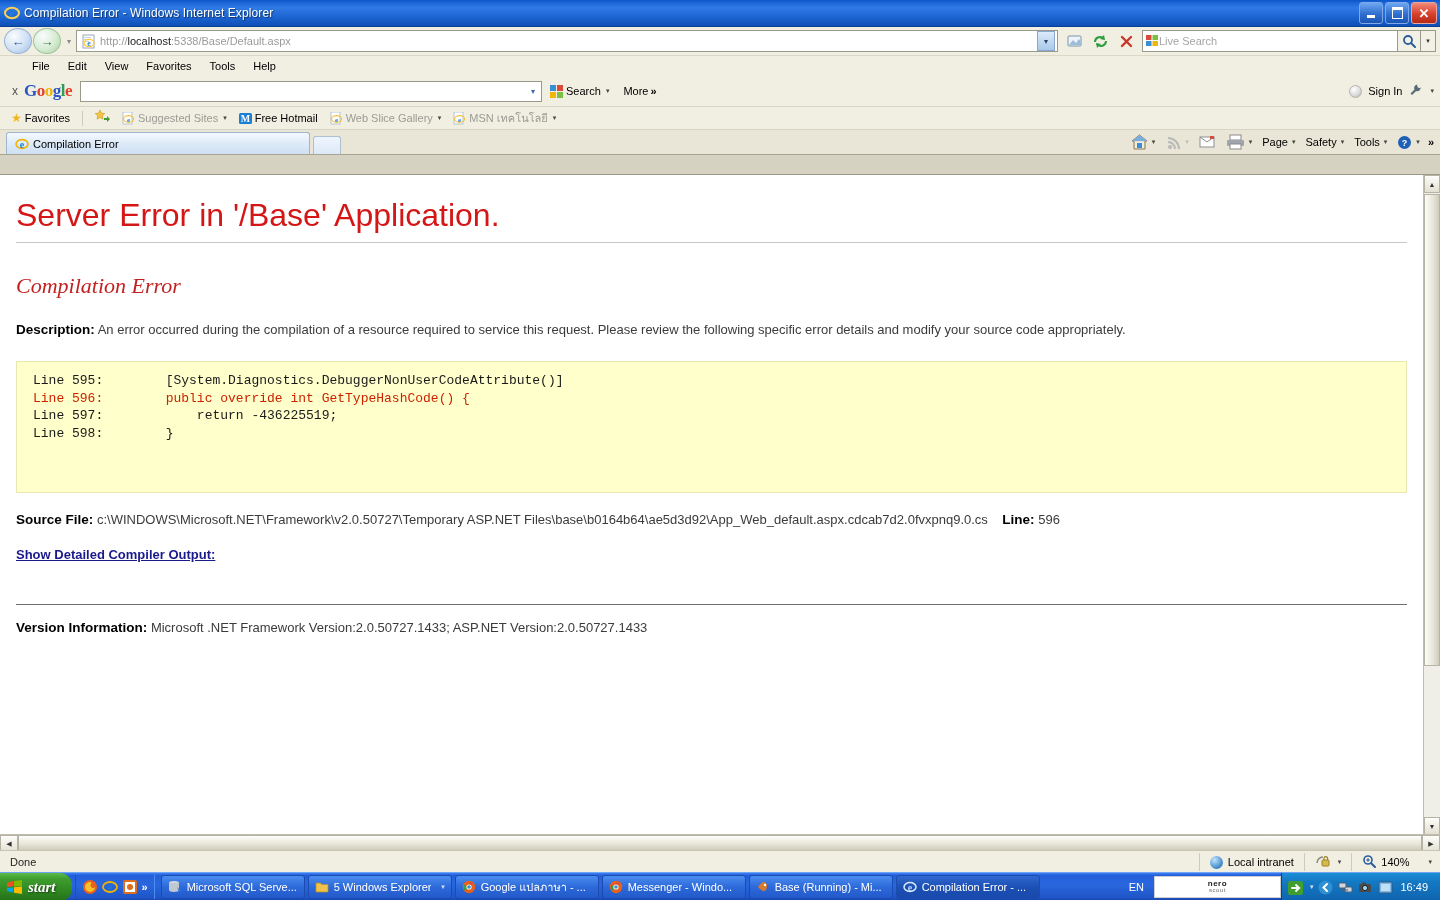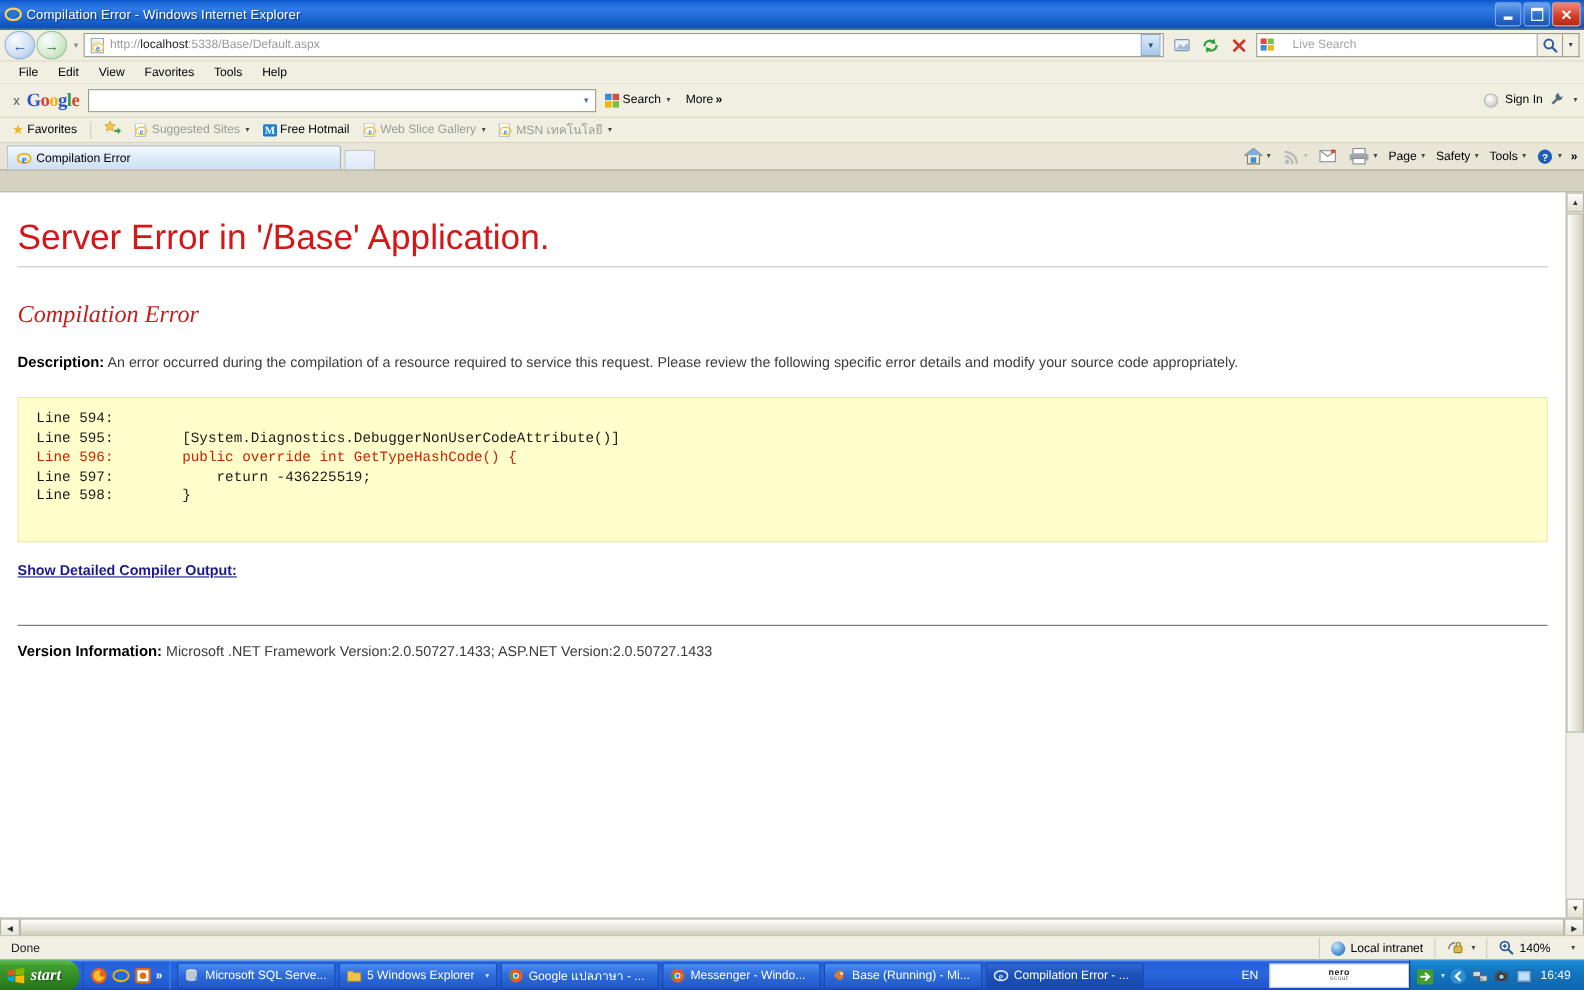--- a/index.html
+++ b/index.html
@@ -39,26 +39,26 @@
   .navbtn.fwd{color:#3a7a3a;background:radial-gradient(circle at 35% 30%,#fafcff,#d6ecd2 55%,#a9cfa3);border-color:#9fc39a;}
   .dropcaret{width:14px;text-align:center;color:#888;font-size:8px;}
   .urlbox{flex:1;height:20px;background:#fff;border:1px solid #9a9a8c;display:flex;align-items:center;padding:0 2px;margin-right:3px;}
   .urlico{width:15px;height:15px;margin:0 4px 0 2px;}
   .urltext{font-size:11px;color:#9a9a9a;white-space:nowrap;}
   .urltext b{color:#222;font-weight:normal;}
   .url-caret{width:16px;height:18px;background:linear-gradient(180deg,#ddeaf9,#a8c8ea);border:1px solid #8aa8cc;
     display:flex;align-items:center;justify-content:center;font-size:8px;color:#23456f;}
   .tbtn{width:22px;height:22px;border:1px solid transparent;display:flex;align-items:center;justify-content:center;margin:0 1px;}
   .searchbox{width:250px;height:20px;background:#fff;border:1px solid #9a9a8c;display:flex;align-items:center;padding:0 2px;margin-left:3px;}
-  .searchbox .ph{color:#a5a5a5;font-size:11px;margin-left:16px;}
+  .searchbox .ph{color:#a5a5a5;font-size:11px;margin-left:0;}
   .sbtn{width:22px;height:20px;border:1px solid #9a9a8c;border-left:none;background:#f3f1e6;display:flex;align-items:center;justify-content:center;color:#2a5d9e;}
   .sdrop{width:14px;height:20px;border:1px solid #9a9a8c;border-left:none;background:#f3f1e6;display:flex;align-items:center;justify-content:center;font-size:7px;color:#333;}
 
   
-  .menubar{height:20px;background:#f1efe2;display:flex;align-items:center;padding-left:8px;gap:0;}
+  .menubar{height:20px;background:#f1efe2;display:flex;align-items:center;padding-left:23px;gap:0;}
   .menuitem{padding:2px 9px;font-size:11px;color:#000;}
 
   
   .gtoolbar{height:30px;background:#f1efe2;display:flex;align-items:center;padding:0 6px;border-bottom:1px solid #dad6c6;position:relative;}
   .gclose{color:#555;font-size:12px;padding:0 6px;}
   .glogo{font-size:17px;font-weight:bold;letter-spacing:-.5px;font-family:"Liberation Serif",serif;margin-right:8px;}
   .glogo .b{color:#2a56c6}.glogo .r{color:#e0412a}.glogo .y{color:#f2b50a}.glogo .g{color:#2f9e4f}
   .ginput{width:460px;height:19px;background:#fff;border:1px solid #9a9a8c;display:flex;align-items:center;}
   .ginput .gcaret{margin-left:auto;width:16px;text-align:center;color:#3b6cb5;font-size:8px;}
   .gsearch{display:flex;align-items:center;gap:3px;margin-left:8px;font-size:11px;}
@@ -386,26 +386,32 @@
   <div class="pagewrap">
     <div class="page">
       <div class="h1">Server Error in '/Base' Application.</div>
       <hr class="hr">
       <div class="h2">Compilation Error</div>
       <p class="pline">
         <b>Description:</b>
         <span>An error occurred during the compilation of a resource required to service this request. Please review the following specific error details and modify your source code appropriately.</span>
       </p>
       <div class="codebox">
-        <div><span>Line 594:</span><span style="white-space:pre"></span></div>
         <div><span>Line 595:</span><span style="white-space:pre">        [System.Diagnostics.DebuggerNonUserCodeAttribute()]</span></div>
         <div class="hl"><span>Line 596:</span><span style="white-space:pre">        public override int GetTypeHashCode() {</span></div>
         <div><span>Line 597:</span><span style="white-space:pre">            return -436225519;</span></div>
         <div><span>Line 598:</span><span style="white-space:pre">        }</span></div>
       </div>
+      <p class="pline">
+        <b>Source File:</b>
+        <span>c:\WINDOWS\Microsoft.NET\Framework\v2.0.50727\Temporary ASP.NET Files\base\b0164b64\ae5d3d92\App_Web_default.aspx.cdcab7d2.0fvxpnq9.0.cs</span>
+        &nbsp;&nbsp;
+        <b>Line:</b>
+        <span>596</span>
+      </p>
       <a class="lnk" href="#">Show Detailed Compiler Output:</a>
       <hr class="botrule">
       <p class="pline">
         <b>Version Information:</b>
         <span>Microsoft .NET Framework Version:2.0.50727.1433; ASP.NET Version:2.0.50727.1433</span>
       </p>
     </div>
     <div class="vscroll">
       <div class="sarrow">▲</div>
       <div class="sthumb"></div>

